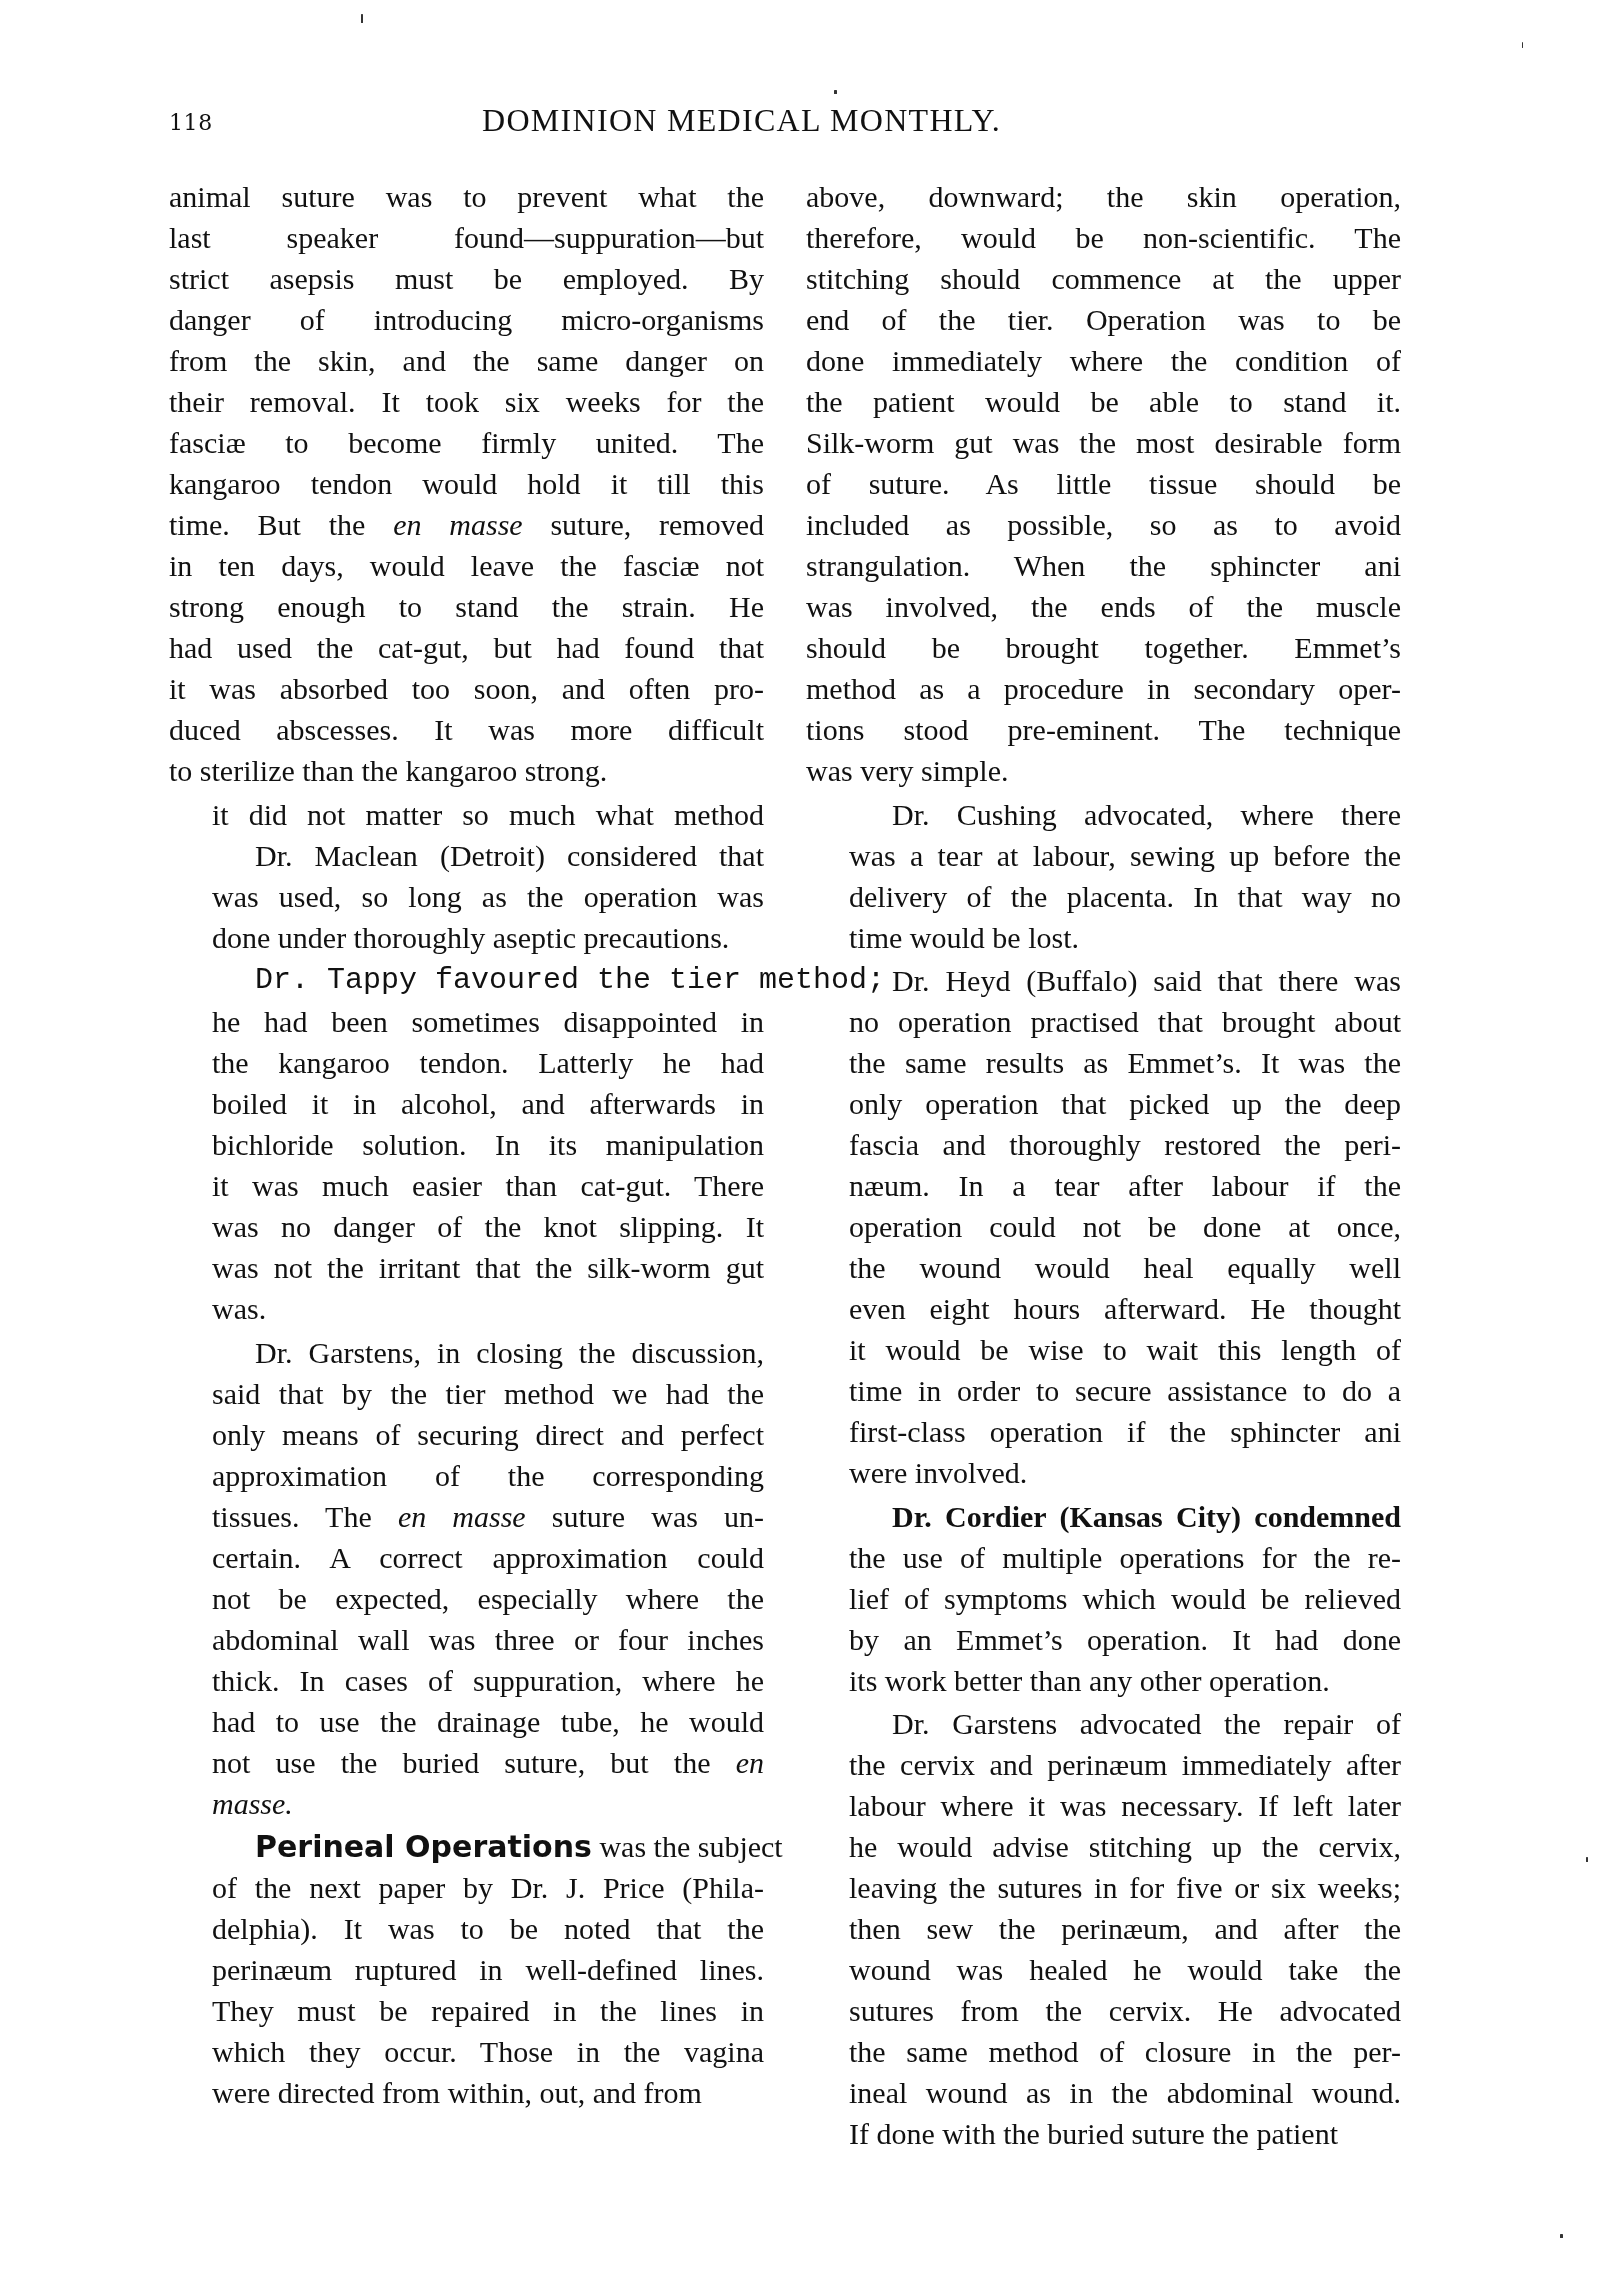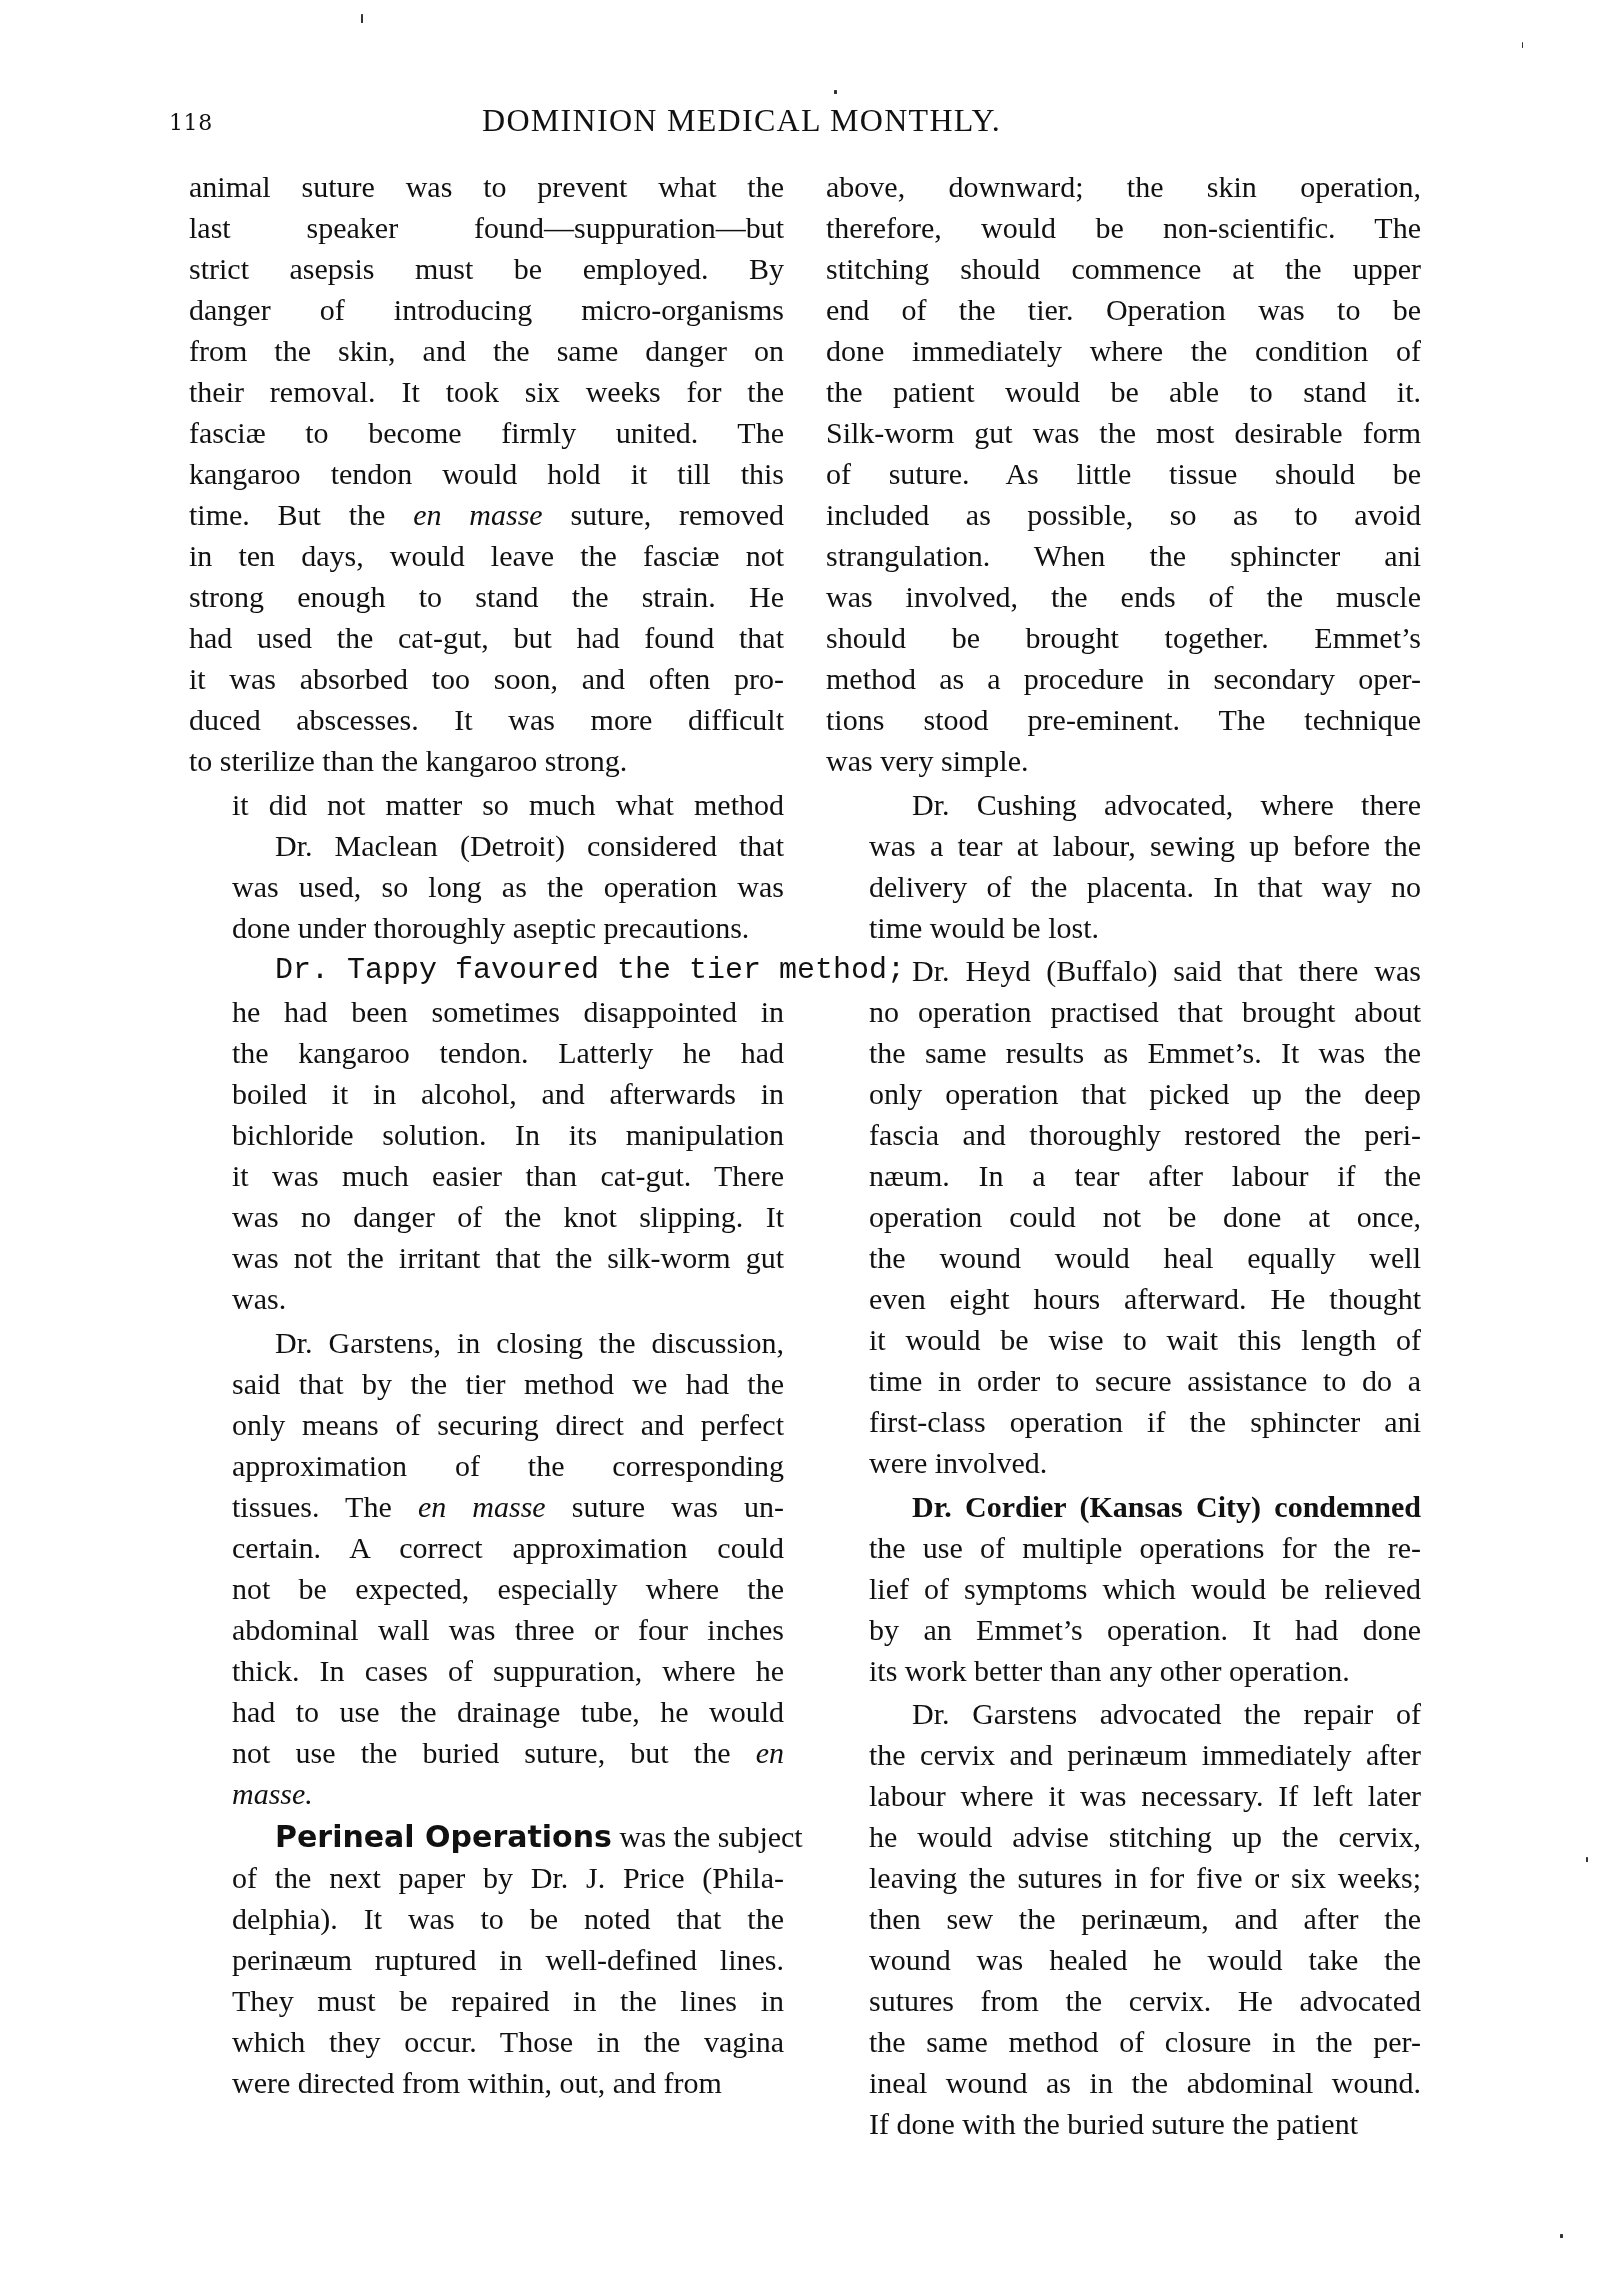--- a/index.html
+++ b/index.html
@@ -2,22 +2,22 @@
 <html style="font-size:10.3px"><head>
 <meta charset="utf-8">
 <style>
   html, body { margin: 0; padding: 0; background: #ffffff; }
   body { width: 1597px; height: 2295px; position: relative; overflow: hidden;
          font-family: "DejaVu Serif", "Liberation Serif", serif; color: #111; }
   .page-header { position: absolute; top: 102px; left: 169px; width: 1234px; height: 45px; }
   .page-number { position: absolute; left: 0; top: 0; font-size: 22px; letter-spacing: 0.6px; margin-top: 8px; }
   .running-title { position: absolute; left: 313px; top: 0; font-size: 32px; letter-spacing: 1.3px;
                    font-family: "Liberation Serif", serif; }
-  .column { position: absolute; top: 166px; width: 595px; font-size: 30px; line-height: 41px;
-            text-align: justify; font-family: "Liberation Serif", serif; margin-left: 20px; }
+  .column { position: absolute; top: 176px; width: 595px; font-size: 30px; line-height: 41px;
+            text-align: justify; font-family: "Liberation Serif", serif; }
   .col-left { left: 169px; }
   .col-right { left: 806px; }
   .para { margin: 0 0 2.6px 0; text-indent: 0; }
   .para.indent { text-indent: 43px; }
   .para .line { display: block; text-align: justify; text-align-last: justify; white-space: nowrap; }
   .para .line.last { text-align-last: left; }
   em { font-style: italic; }
   .heading-inline { font-family: "DejaVu Sans", "Liberation Sans", sans-serif; font-weight: bold; font-size: 30px; }
   .speck { position: absolute; background: #333; border-radius: 0.6px; }
 </style>

